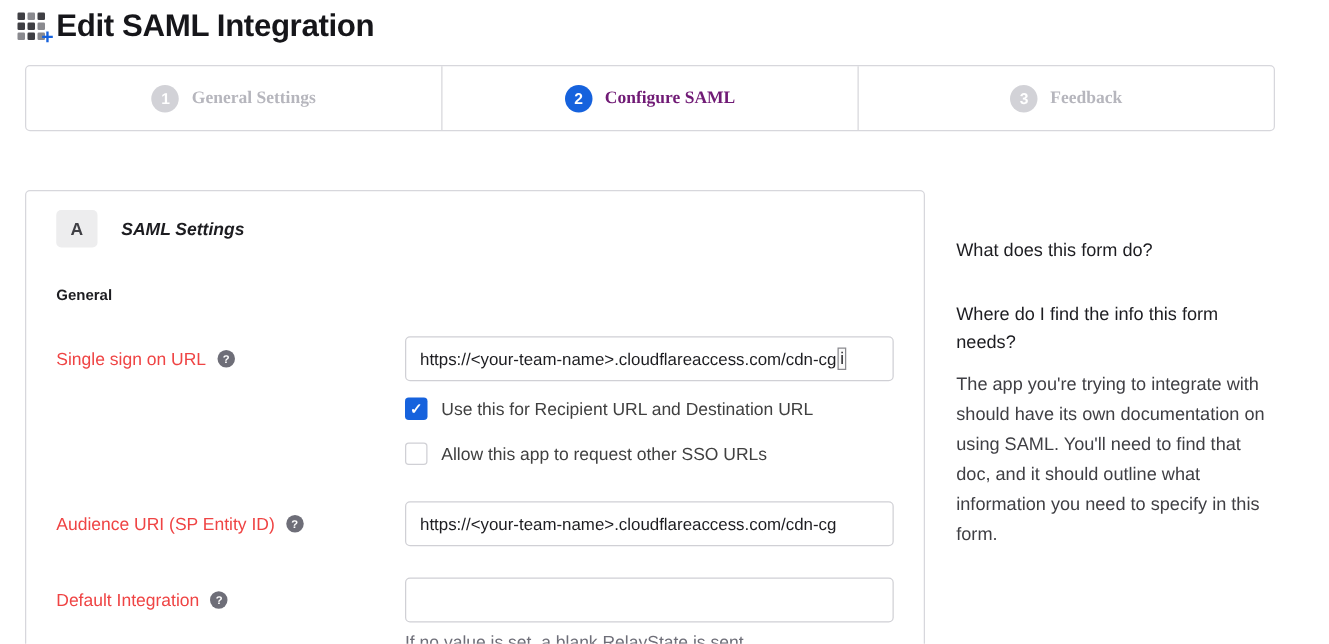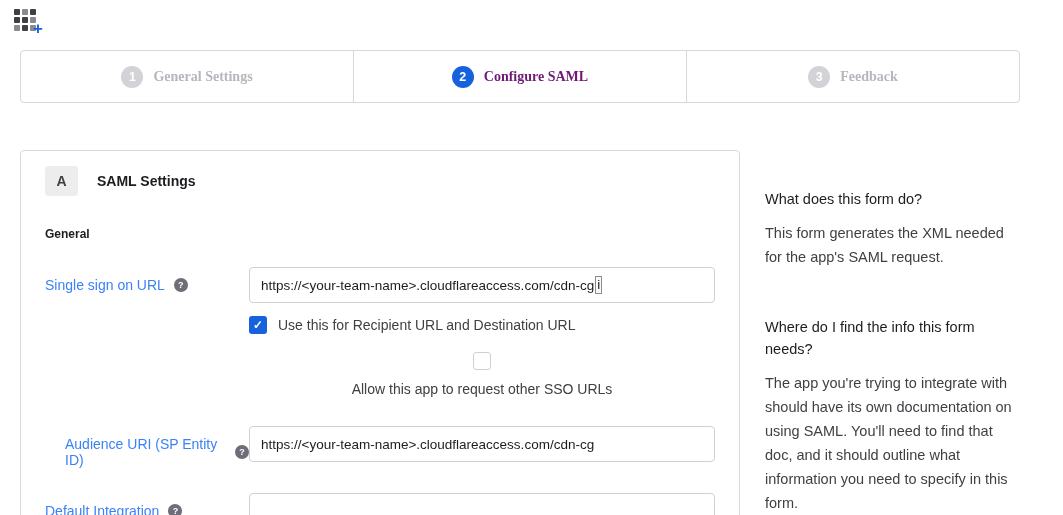--- a/index.html
+++ b/index.html
@@ -29,78 +29,79 @@
   .step.active .step-label { color:#701a75; }
 
   
   .main { display:flex; margin-top:47px; align-items:flex-start; }
   .panel { margin-left:20px; width:720px; height:500px; border:1px solid #d7d7dc;
     border-radius:4px; background:#fff; padding:15px 24px 0 24px; }
 
   .section-head { display:flex; align-items:center; gap:19px; }
   .section-badge { width:33px; height:30px; background:#ededee; border-radius:4px;
     display:flex; align-items:center; justify-content:center; font-size:14px; font-weight:700; color:#3f3f44; }
-  .section-title { font-size:14px; font-weight:700; }
+  .section-title { font-size:14px; font-weight:700;font-style:italic; }
 
   .group-heading { margin-top:31px; font-size:12px; font-weight:700; }
 
   .form-row { display:flex; align-items:flex-start; }
   .form-row .label-col { width:280px; padding-top:10px; display:flex; align-items:center; }
-  .field-label { font-size:14px; color:#3b82f6; }
+  .field-label { font-size:14px; color:#ef4444; }
   .help-icon { width:14px; height:14px; border-radius:50%; background:#6e6e78; color:#fff;
     font-size:9px; font-weight:700; display:inline-flex; align-items:center; justify-content:center;
     margin-left:9px; flex:0 0 auto; cursor:pointer; }
   .field-col { flex:1; }
 
   .row-sso { margin-top:26px; }
-  .row-audience { margin-top:29px;margin-left:20px; }
+  .row-audience { margin-top:29px; }
   .row-relay { margin-top:25px; }
 
-  .text-input { width:466px; height:36px; border:1px solid #d0d0d5; border-radius:4px;
+  .text-input { width:391px; height:36px; border:1px solid #d0d0d5; border-radius:4px;
     background:#fff; padding:12px 11px; display:flex; align-items:center; font-size:13.5px;
     color:#1d1d21; white-space:nowrap; overflow:hidden; }
   .text-input .val { overflow:hidden; white-space:nowrap; flex:0 1 auto; }
   .cursor-char { display:inline-block; flex:0 0 auto; border:1px solid #8a8a8f;
     padding:0 1px; margin-left:1px; font-size:13.5px; color:#1d1d21; line-height:16px;
     max-width:8px; overflow:hidden; background:#fafafa; }
 
   .checkbox-row { display:flex; align-items:center; gap:11px; margin-top:13px; cursor:pointer; }
-  .checkbox-row.second { margin-top:18px;flex-direction:column; }
+  .checkbox-row.second { margin-top:18px; }
   .checkbox { width:18px; height:18px; border-radius:3px; flex:0 0 auto;
     display:flex; align-items:center; justify-content:center; }
   .checkbox.checked { background:#1662dd; color:#fff; font-size:12px; font-weight:700; }
   .checkbox.unchecked { background:#fff; border:1px solid #d0d0d5; color:transparent; }
   .checkbox-label { font-size:14px; color:#404040; }
 
   .field-hint { margin-top:7px; font-size:14px; color:#6e6e78; }
 
   
   .help-sidebar { margin-left:25px; width:252px; padding-top:38px; }
   .help-heading { font-size:14.5px; font-weight:400; color:#1d1d21; line-height:22px; }
   .help-para { font-size:14.5px; color:#3f3f44; line-height:24px; margin-top:11px; }
-  .help-block + .help-block { margin-top:47px; }
+  .help-block + .help-block { margin-top:29px; }
 </style>
 </head>
 <body>
 
 <div class="page-header">
   <div class="app-icon">
     <div class="grid">
       <span class="sq"></span>
         <span class="sq lt"></span>
         <span class="sq"></span>
       <span class="sq"></span>
         <span class="sq"></span>
         <span class="sq lt"></span>
       <span class="sq lt"></span>
         <span class="sq"></span>
         <span class="sq lt"></span>
     </div>
     <span class="plus">+</span>
   </div>
+  <h1 class="page-title">Edit SAML Integration</h1>
 </div>
 
 <div class="steps">
   <div class="step">
     <span class="step-circle">1</span>
     <span class="step-label">General Settings</span>
   </div>
   <div class="step active">
     <span class="step-circle">2</span>
     <span class="step-label">Configure SAML</span>
@@ -166,21 +167,20 @@
         </div>
         <div class="field-hint">If no value is set, a blank RelayState is sent</div>
       </div>
     </div>
 
   </div>
 
   <div class="help-sidebar">
     <div class="help-block">
       <div class="help-heading">What does this form do?</div>
-      <div class="help-para">This form generates the XML needed for the app's SAML request.</div>
     </div>
     <div class="help-block">
       <div class="help-heading">Where do I find the info this form needs?</div>
       <div class="help-para">The app you're trying to integrate with should have its own documentation on using SAML. You'll need to find that doc, and it should outline what information you need to specify in this form.</div>
     </div>
   </div>
 
 </div>
 
 </body></html>

